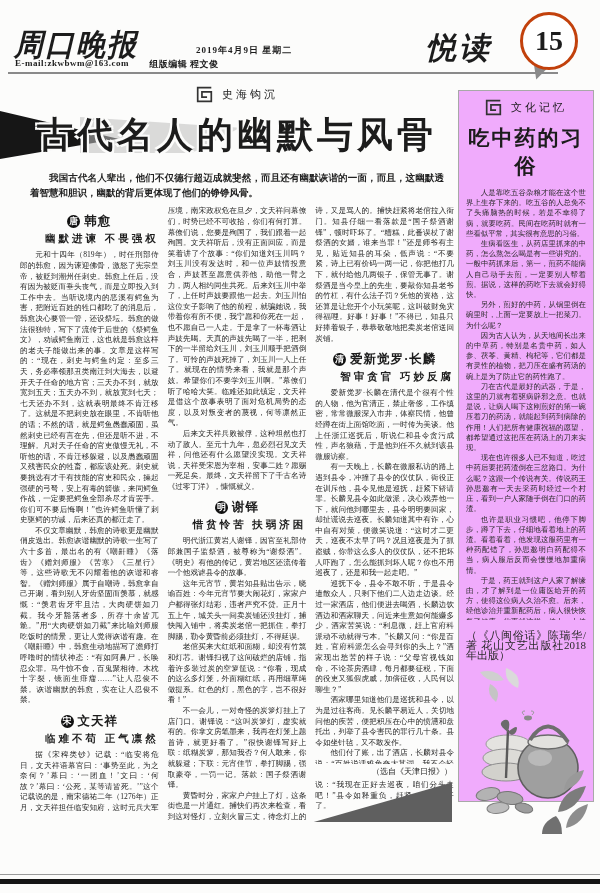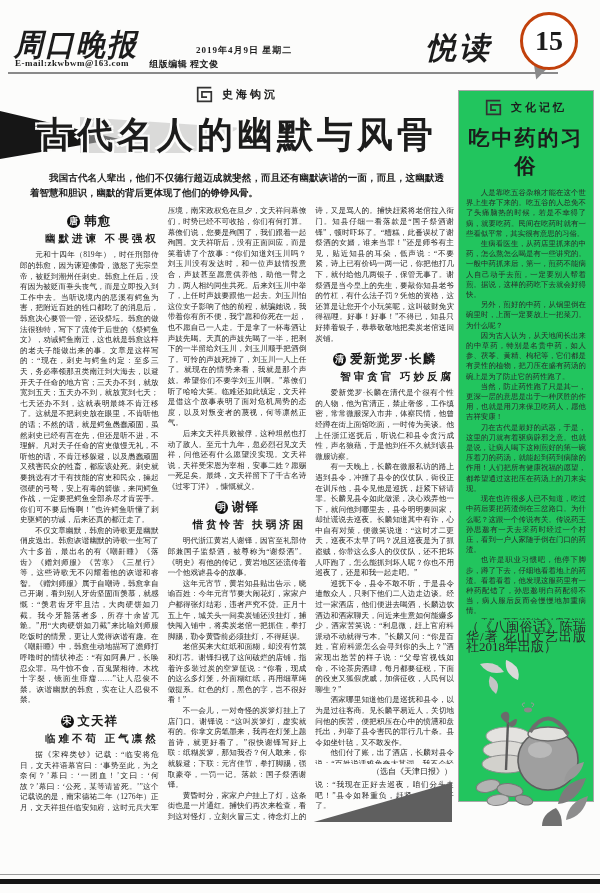--- a/index.html
+++ b/index.html
@@ -17,21 +17,21 @@
   .pin{position:absolute;right:22px;top:12px;width:52px;height:52px;border:3px solid #c2410c;border-radius:50%;
        background:#fff;display:flex;align-items:center;justify-content:center;
        font-size:28px;font-weight:bold;font-family:"Liberation Serif",serif;z-index:2;}
   .pin-tail{position:absolute;right:52px;top:62px;width:0;height:0;z-index:1;
             border-left:9px solid transparent;border-right:9px solid transparent;
             border-top:18px solid #8a8a8a;transform:rotate(18deg);}
 
   
   .article{position:absolute;left:20px;top:86px;width:434px;}
   .tag{display:flex;align-items:center;justify-content:center;gap:9px;
-       font-size:11px;font-weight:bold;letter-spacing:3px;}
+       font-size:11px;font-weight:normal;letter-spacing:3px;}
   .tag svg{display:block;}
   .headline{position:relative;height:56px;margin-top:4px;display:flex;align-items:center;}
   .headline .wedge{position:absolute;left:-20px;top:4px;width:118px;height:48px;background:#161616;
                    clip-path:polygon(0 0,100% 58%,0 100%);}
   .headline .wedge2{position:absolute;left:60px;top:10px;width:160px;height:36px;background:#bdbdbd;
                     clip-path:polygon(0 0,100% 30%,70% 100%,0 100%);opacity:.55;}
   .headline .ht{position:relative;z-index:2;width:100%;text-align:center;
                 font-size:36px;font-weight:900;letter-spacing:4px;
                 text-shadow:-2px -2px 0 #fcfcfb,2px -2px 0 #fcfcfb,-2px 2px 0 #fcfcfb,2px 2px 0 #fcfcfb;}
   .intro{margin:8px 10px 4px 10px;font-size:9.5px;line-height:1.55;font-weight:bold;
@@ -45,26 +45,26 @@
              border-radius:50%;background:#111;color:#fff;font-size:9px;font-weight:bold;}
   .sec-name{font-size:12.5px;font-weight:bold;letter-spacing:1px;}
   .sec-sub{text-align:right;font-size:10.5px;font-weight:bold;letter-spacing:3px;margin:1px 0 4px 0;
            break-after:avoid;}
   .art-attr{position:absolute;right:0;top:558px;width:146px;text-align:right;font-size:8px;
             background:#fcfcfb;padding:2px 2px 1px 0;z-index:3;}
   .art-wedge{position:absolute;right:2px;top:576px;width:140px;height:40px;background:#5f5f5f;
              clip-path:polygon(100% 0,100% 100%,0 100%);z-index:3;}
 
   
-  .sidebar{position:absolute;left:458px;top:90px;width:136px;height:712px;background:#22c55e;
+  .sidebar{position:absolute;left:458px;top:90px;width:136px;height:712px;background:#f0abfc;
            border:1px solid #a8a8a8;box-sizing:border-box;padding:8px 7px 0 7px;}
   .sb-title{margin-top:8px;text-align:center;font-size:21px;font-weight:900;letter-spacing:2px;}
   .sb-text{margin-top:8px;height:432px;overflow:hidden;}
   .sb-text p{margin:0;font-size:7.4px;line-height:10.2px;text-align:justify;text-indent:2em;color:#2a2a2a;}
-  .sb-attr{margin-top:2px;font-size:13px;line-height:10px;text-align:justify;color:#2a2a2a;}
+  .sb-attr{margin-top:10px;font-size:11px;line-height:10px;text-align:justify;color:#2a2a2a;}
   .sb-illu{margin-top:6px;width:122px;height:168px;}
 
   
   .foot-rule-thin{position:absolute;left:0;top:874px;width:600px;height:1px;background:#9a9a9a;}
   .foot-rule-thick{position:absolute;left:0;top:879px;width:600px;height:5px;background:#151515;}
 </style>
 </head>
 <body>
 
 <div class="page">
@@ -151,21 +151,20 @@
         <polyline points="18,2 2,2 2,18 18,18 18,7 7,7 7,13 13,13" fill="none" stroke="#333" stroke-width="2"></polyline>
       </svg>
       <span>文化记忆</span>
     </div>
     <div class="sb-title">吃中药的习俗</div>
     <div class="sb-text">
         <p>人是靠吃五谷杂粮才能在这个世界上生存下来的。吃五谷的人总免不了头痛脑热的时候，若是不幸得了病，就要吃药。民间在吃药时就有一些看似平常，其实很有意思的习俗。</p>
         <p>生病看医生，从药店里抓来的中药，怎么熬怎么喝是有一些讲究的。一般中药抓来后，第一，煎药不能病人自己动手去煎，一定要别人帮着煎。据说，这样的药吃下去就会好得快。</p>
         <p>另外，煎好的中药，从锅里倒在碗里时，上面一定要放上一把菜刀。为什么呢？</p>
         <p>因为古人认为，从天地间长出来的中草药，特别是名贵中药，如人参、茯苓、黄精、枸杞等，它们都是有灵性的植物，把刀压在盛有药汤的碗上是为了防止它的药性跑了。</p>
-        <p>当然，防止药性跑了只是其一，更深一层的意思是出于一种厌胜的作用，也就是用刀来保卫吃药人，愿他吉祥安康！</p>
         <p>刀在古代是最好的武器，于是，这里的刀就有着驱病辟邪之意。也就是说，让病人喝下这刚煎好的第一碗压着刀的药汤，就能起到药到病除的作用！人们把所有健康祝福的愿望，都希望通过这把压在药汤上的刀来实现。</p>
         <p>现在也许很多人已不知道，吃过中药后要把药渣倒在三岔路口。为什么呢？这跟一个传说有关。传说药王孙思邈有一天去采药时经过一个村庄，看到一户人家随手倒在门口的药渣。</p>
         <p>也许是职业习惯吧，他停下脚步，蹲了下去，仔细地看着地上的药渣。看着看着，他发现这服药里有一种药配错了，孙思邈明白药配得不当，病人服后反而会慢慢地加重病情。</p>
         <p>于是，药王就到这户人家了解缘由，才了解到是一位庸医给开的药方，使得这位病人久治不愈。后来，经他诊治并重新配药后，病人很快恢复了健康。此事就这样一传十、十传百地在中国大地上传开了。于是，民间纷纷效仿，故而倒药渣的习惯直到如今还有人这样保持呢！</p>
       </div>
     <div class="sb-attr">（《八闽俗话》陈瑞华/著 花山文艺出版社2018年出版）</div>
     <svg class="sb-illu" viewBox="0 0 122 168">
 
       <path d="M14 6 Q30 2 38 14 Q22 18 14 6Z" fill="#cfcfcf"></path>
       <path d="M40 2 Q56 8 52 22 Q38 16 40 2Z" fill="#dadada"></path>

